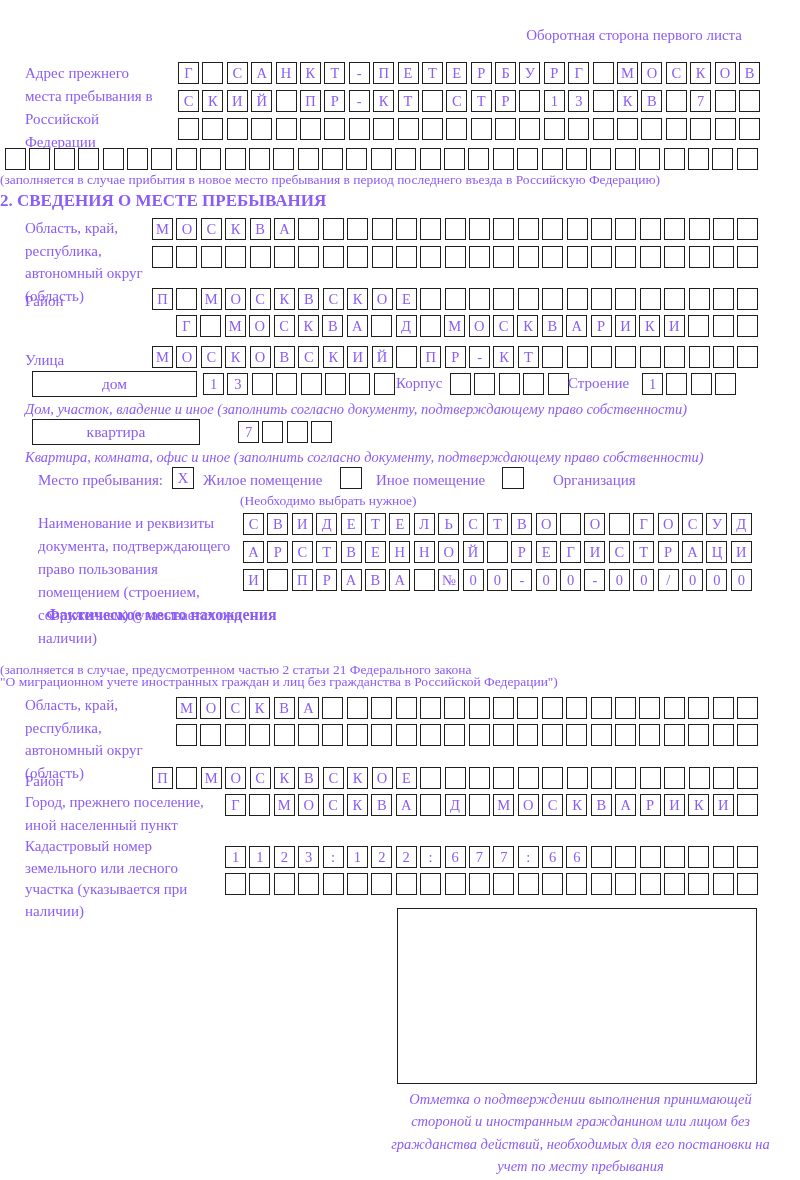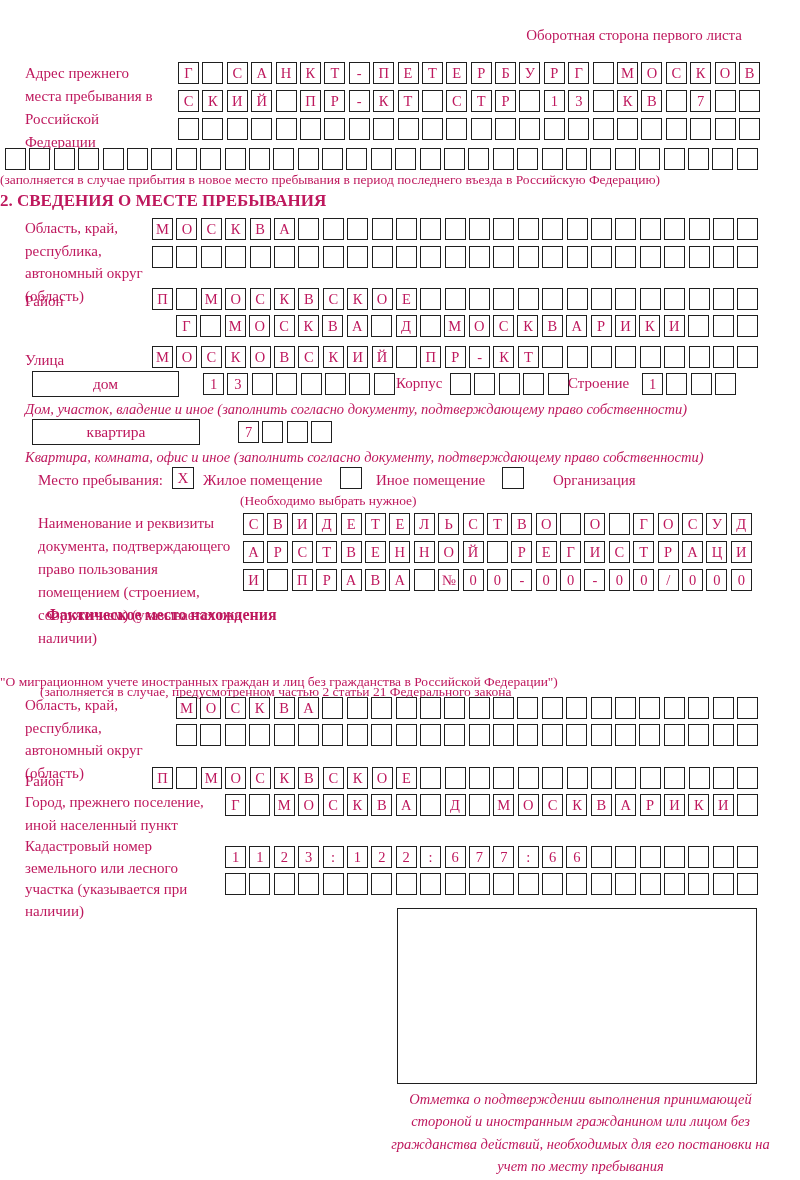--- a/index.html
+++ b/index.html
@@ -1,17 +1,17 @@
 <!DOCTYPE html>
 <html><head>
 <meta charset="utf-8">
 <style>
   html,body{margin:0;padding:0;background:#fff;}
   #page{position:relative;width:800px;height:1180px;background:#ffffff;
-        font-family:"Liberation Serif","DejaVu Serif",serif;color:#be185d;overflow:hidden;}
+        font-family:"Liberation Serif","DejaVu Serif",serif;color:#8b5cf6;overflow:hidden;}
   .abs{position:absolute;}
   .lbl{font-size:15px;line-height:22.5px;}
   .grid{display:flex;gap:3.4px;}
   .cell{box-sizing:border-box;width:21px;height:22px;border:1.6px solid #1f1f1f;
         display:flex;align-items:center;justify-content:center;
         font-size:14.5px;background:#fff;flex:0 0 auto;}
   .widebox{box-sizing:border-box;border:1.6px solid #1f1f1f;height:26px;
         display:flex;align-items:center;justify-content:center;font-size:15.5px;}
   .checkbox{box-sizing:border-box;width:22px;height:22px;border:1.6px solid #1f1f1f;
         display:flex;align-items:center;justify-content:center;font-size:15px;}
@@ -278,21 +278,21 @@
       <span class="cell"></span>
       <span class="cell"></span>
       <span class="cell"></span>
       <span class="cell"></span>
       <span class="cell"></span>
       <span class="cell"></span>
       <span class="cell"></span>
       <span class="cell"></span>
     </div>
 
-  <div class="abs widebox" style="left:32px;top:371px;width:147px;">дом</div>
+  <div class="abs widebox" style="left:32px;top:371px;width:165px;">дом</div>
   <div class="abs grid" style="left:203px;top:373px;">
       <span class="cell">1</span>
       <span class="cell">3</span>
       <span class="cell"></span>
       <span class="cell"></span>
       <span class="cell"></span>
       <span class="cell"></span>
       <span class="cell"></span>
       <span class="cell"></span>
     </div>
@@ -396,21 +396,21 @@
       <span class="cell">-</span>
       <span class="cell">0</span>
       <span class="cell">0</span>
       <span class="cell">/</span>
       <span class="cell">0</span>
       <span class="cell">0</span>
       <span class="cell">0</span>
     </div>
 
   <div class="abs center sect-title" style="top:606px;font-size:16px;padding-left:46px;">Фактическое место нахождения</div>
-  <div class="abs center fine" style="top:683px;padding-left:40px;">(заполняется в случае, предусмотренном частью 2 статьи 21 Федерального закона</div>
+  <div class="abs center fine" style="top:661px;">(заполняется в случае, предусмотренном частью 2 статьи 21 Федерального закона</div>
   <div class="abs center fine" style="top:673px;">"О миграционном учете иностранных граждан и лиц без гражданства в Российской Федерации")</div>
 
   <div class="abs lbl" style="left:25px;top:694px;width:140px;">Область, край, республика, автономный округ (область)</div>
   <div class="abs grid" style="left:176px;top:697px;">
       <span class="cell">М</span>
       <span class="cell">О</span>
       <span class="cell">С</span>
       <span class="cell">К</span>
       <span class="cell">В</span>
       <span class="cell">А</span>

